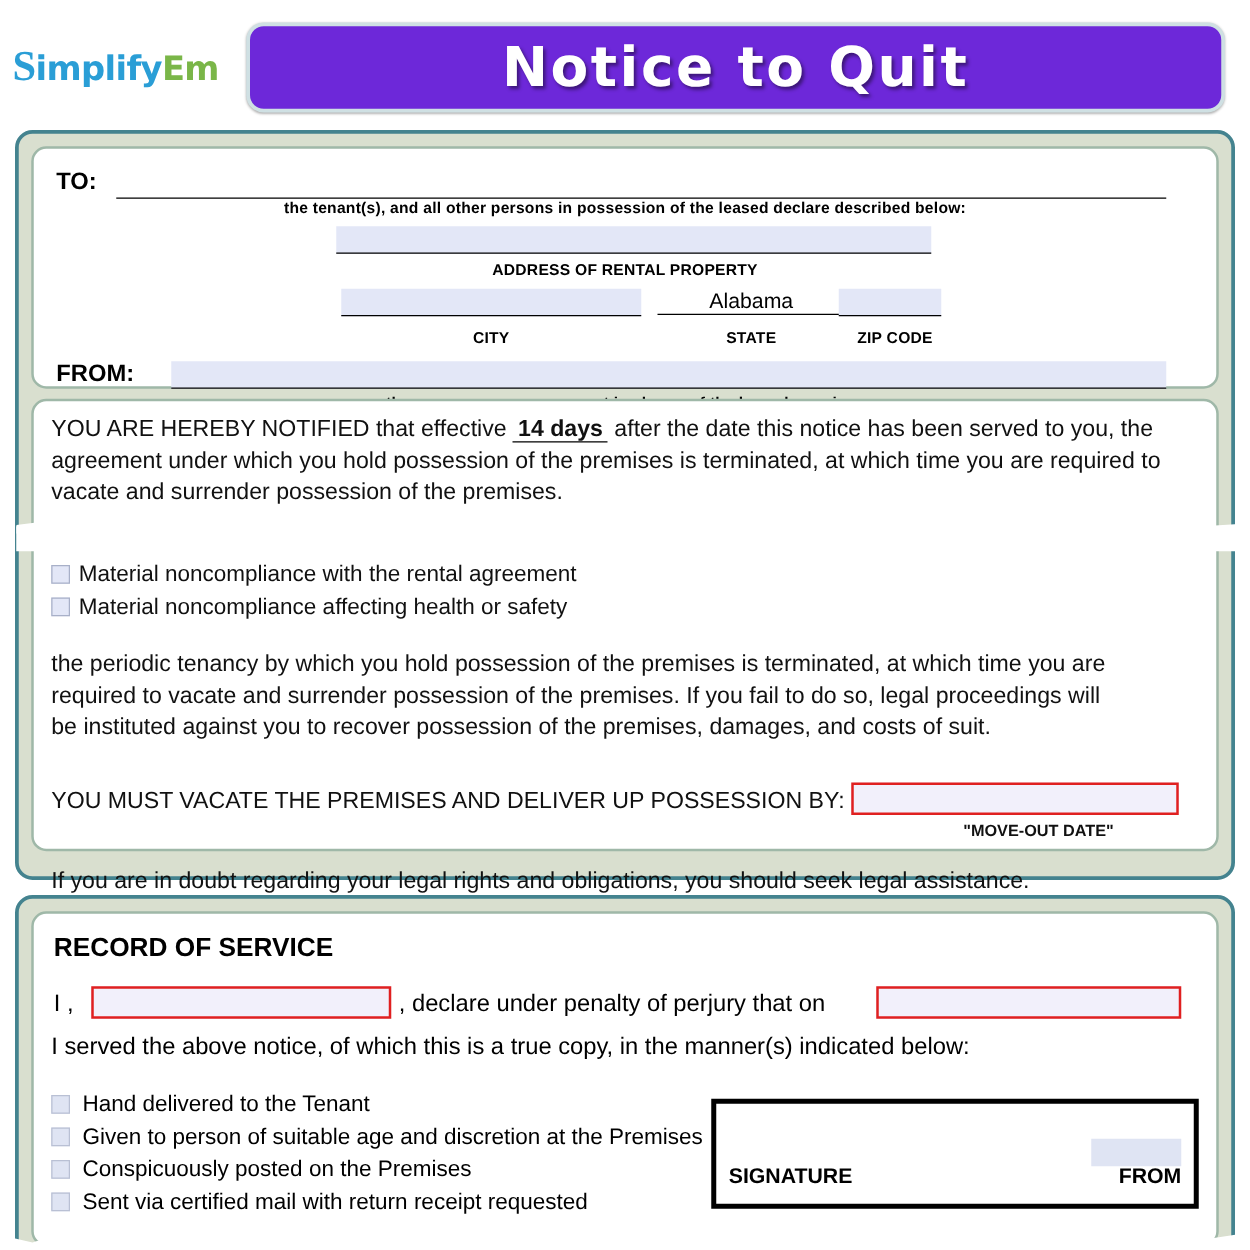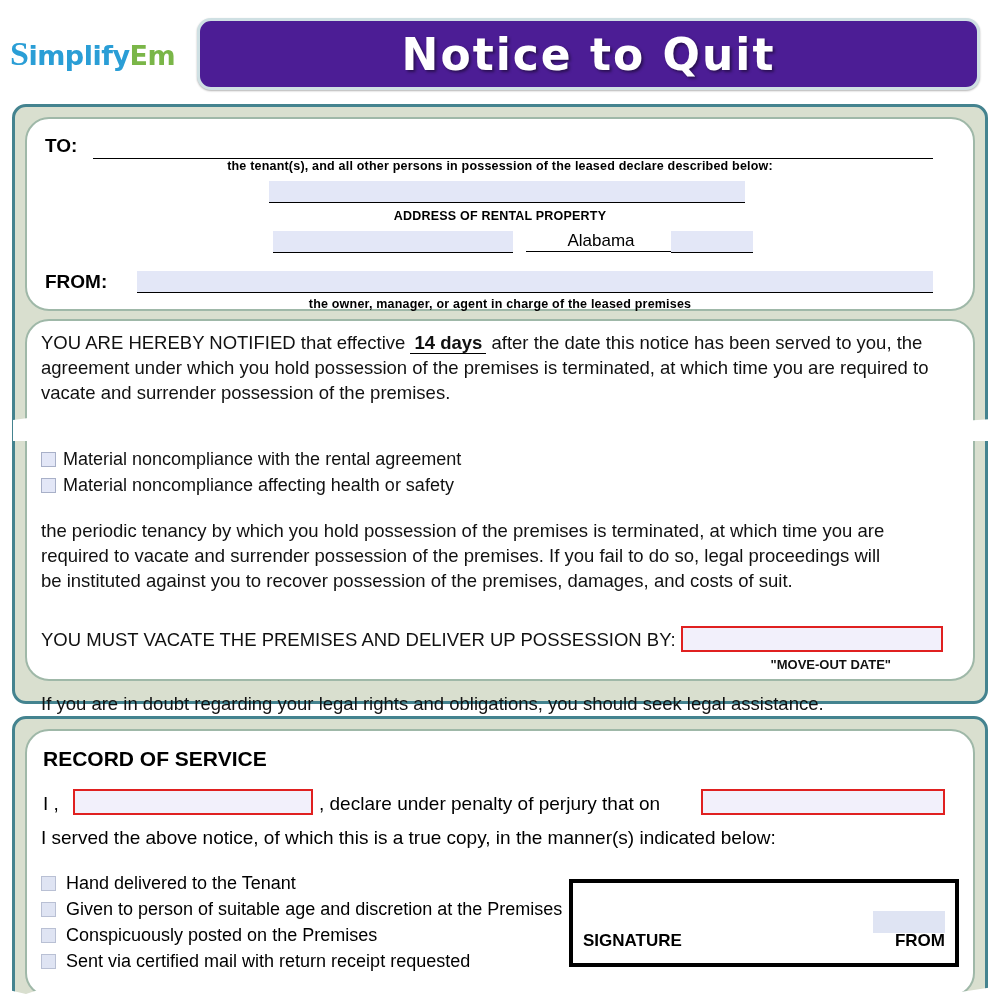--- a/index.html
+++ b/index.html
@@ -40,21 +40,21 @@
   }
   .logo .simplify { color: #2a9ed6; }
   .logo .em { color: #7ab648; }
 
   .title-bar {
     margin-left: 12px;
     flex: 1;
     height: 72px;
     margin-right: 20px;
     border-radius: 14px;
-    background: #4c1d95;
+    background: #6d28d9;
     border: 3px solid #cfe0e3;
     box-shadow: 0 1px 2px rgba(0,0,0,0.3);
     display: flex; align-items: center; justify-content: center;
   }
   .title-bar .title {
     color: #ffffff;
     font-size: 44px;
     font-weight: bold;
     letter-spacing: 2px;
     text-shadow: 2px 2px 3px rgba(0,0,0,0.45);
@@ -70,21 +70,21 @@
     border: 3px solid #44838f;
     border-radius: 14px;
     padding: 10px;
   }
   #card-main { top: 104px; height: 600px; }
   #card-service { top: 716px; height: 290px; }
 
   .inner {
     background: #ffffff;
     border: 2px solid #9fb8a8;
-    border-radius: 24px;
+    border-radius: 12px;
     padding: 10px 14px;
     position: relative;
   }
 
   
   .to-inner { height: 194px; }
   .row { position: relative; }
   .lbl-bold {
     font-weight: bold;
     font-size: 19px;
@@ -206,20 +206,25 @@
       <div class="row" style="height:32px;margin-top:8px;">
         <span class="fill ul-line" style="position:absolute;left:228px;top:0;width:476px;"></span>
       </div>
       <div class="caption" style="margin-top:-4px;">ADDRESS OF RENTAL PROPERTY</div>
 
       <div class="row" style="height:32px;margin-top:8px;">
         <span class="fill ul-line" style="position:absolute;left:232px;top:0;width:240px;"></span>
         <span style="position:absolute;left:485px;top:0;width:150px;text-align:center;font-size:17px;border-bottom:1.5px solid #000;">Alabama</span>
         <span class="fill ul-line" style="position:absolute;left:630px;top:0;width:82px;"></span>
       </div>
+      <div class="row" style="height:18px;">
+        <span class="caption" style="position:absolute;left:232px;top:0;width:240px;">CITY</span>
+        <span class="caption" style="position:absolute;left:485px;top:0;width:150px;">STATE</span>
+        <span class="caption" style="position:absolute;left:620px;top:0;width:110px;">ZIP CODE</span>
+      </div>
 
       <div class="row" style="height:30px;margin-top:6px;">
         <span class="lbl-bold" style="position:absolute;left:4px;top:2px;">FROM:</span>
         <span class="fill ul-line" style="position:absolute;left:96px;top:2px;width:796px;"></span>
       </div>
       <div class="caption" style="margin-top:-2px;">the owner, manager, or agent in charge of the leased premises</div>
     </div>
 
     <div class="inner body-inner">
       <p>

